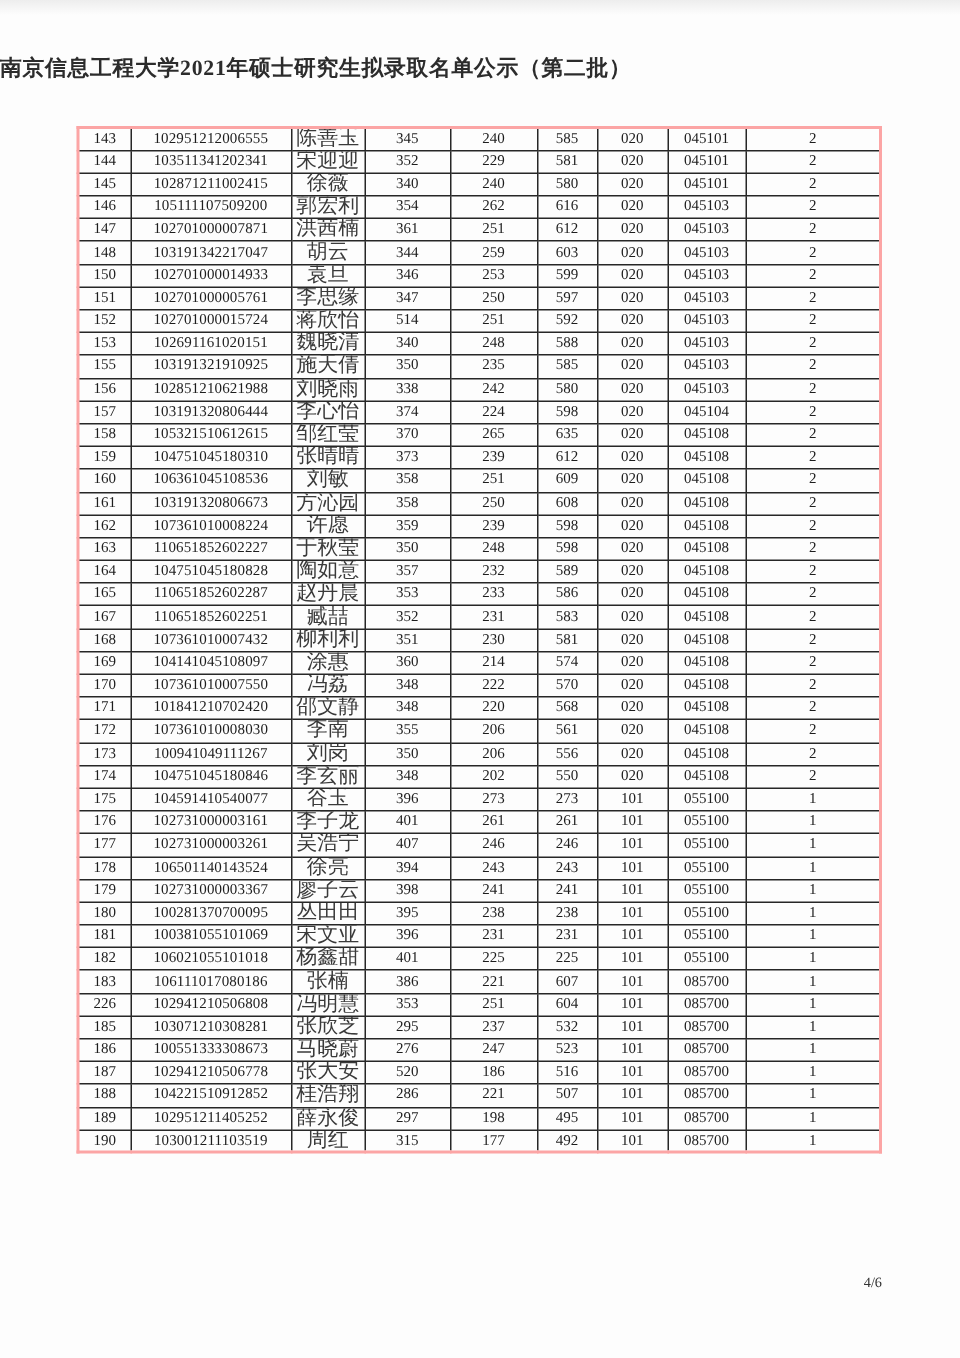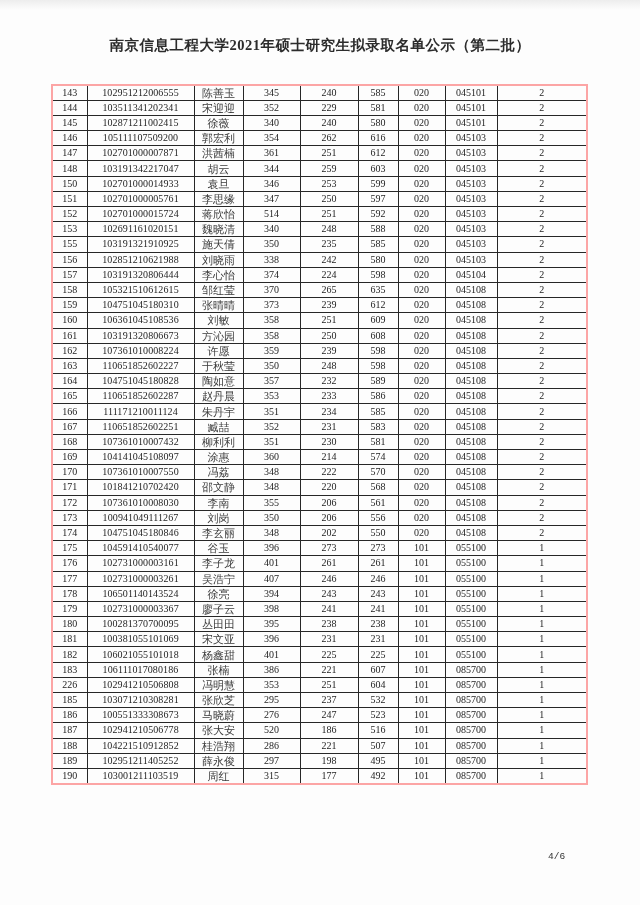--- a/index.html
+++ b/index.html
@@ -19,21 +19,21 @@
     position: absolute;
     top: 0; left: 0; right: 0;
     height: 10px;
     background: linear-gradient(#ededed, rgba(255,255,255,0));
   }
   .page-title {
     position: absolute;
     top: 36px;
     left: 0;
     width: 640px;
-    text-align: center;
+    text-align: left;
     font-size: 14.5px;
     font-weight: bold;
     color: #2c2c2c;
     letter-spacing: 0.5px;
   }
   table.admission-table {
     position: absolute;
     left: 51px;
     top: 84px;
     width: 535px;
@@ -52,32 +52,32 @@
     line-height: 10px;
     color: #1d1d1d;
     white-space: nowrap;
     overflow: hidden;
   }
   table.admission-table td.cell-candidate-id {
     font-size: 10px;
     letter-spacing: 0.1px;
   }
   table.admission-table td.cell-name {
-    font-size: 11px;
+    font-size: 14px;
     color: #3a3a3a;
   }
   .page-footer {
     position: absolute;
     top: 851px;
     left: 548px;
     width: 40px;
-    text-align: left;
+    text-align: right;
     font-size: 9.5px;
     color: #333;
-    font-family: Liberation Mono, monospace;
+    font-family: Liberation Serif, serif;
   }
 </style>
 </head>
 <body>
 
 <div class="scan-edge"></div>
 
 <div class="page-title">南京信息工程大学2021年硕士研究生拟录取名单公示（第二批）</div>
 
 <table class="admission-table">
@@ -318,31 +318,20 @@
         <td class="cell-candidate-id">110651852602287</td>
         <td class="cell-name">赵丹晨</td>
         <td class="cell-initial-score">353</td>
         <td class="cell-retest-score">233</td>
         <td class="cell-total-score">586</td>
         <td class="cell-group-code">020</td>
         <td class="cell-major-code">045108</td>
         <td class="cell-batch">2</td>
       </tr>
       <tr>
-        <td class="cell-index">166</td>
-        <td class="cell-candidate-id">111171210011124</td>
-        <td class="cell-name">朱丹宇</td>
-        <td class="cell-initial-score">351</td>
-        <td class="cell-retest-score">234</td>
-        <td class="cell-total-score">585</td>
-        <td class="cell-group-code">020</td>
-        <td class="cell-major-code">045108</td>
-        <td class="cell-batch">2</td>
-      </tr>
-      <tr>
         <td class="cell-index">167</td>
         <td class="cell-candidate-id">110651852602251</td>
         <td class="cell-name">臧喆</td>
         <td class="cell-initial-score">352</td>
         <td class="cell-retest-score">231</td>
         <td class="cell-total-score">583</td>
         <td class="cell-group-code">020</td>
         <td class="cell-major-code">045108</td>
         <td class="cell-batch">2</td>
       </tr>

